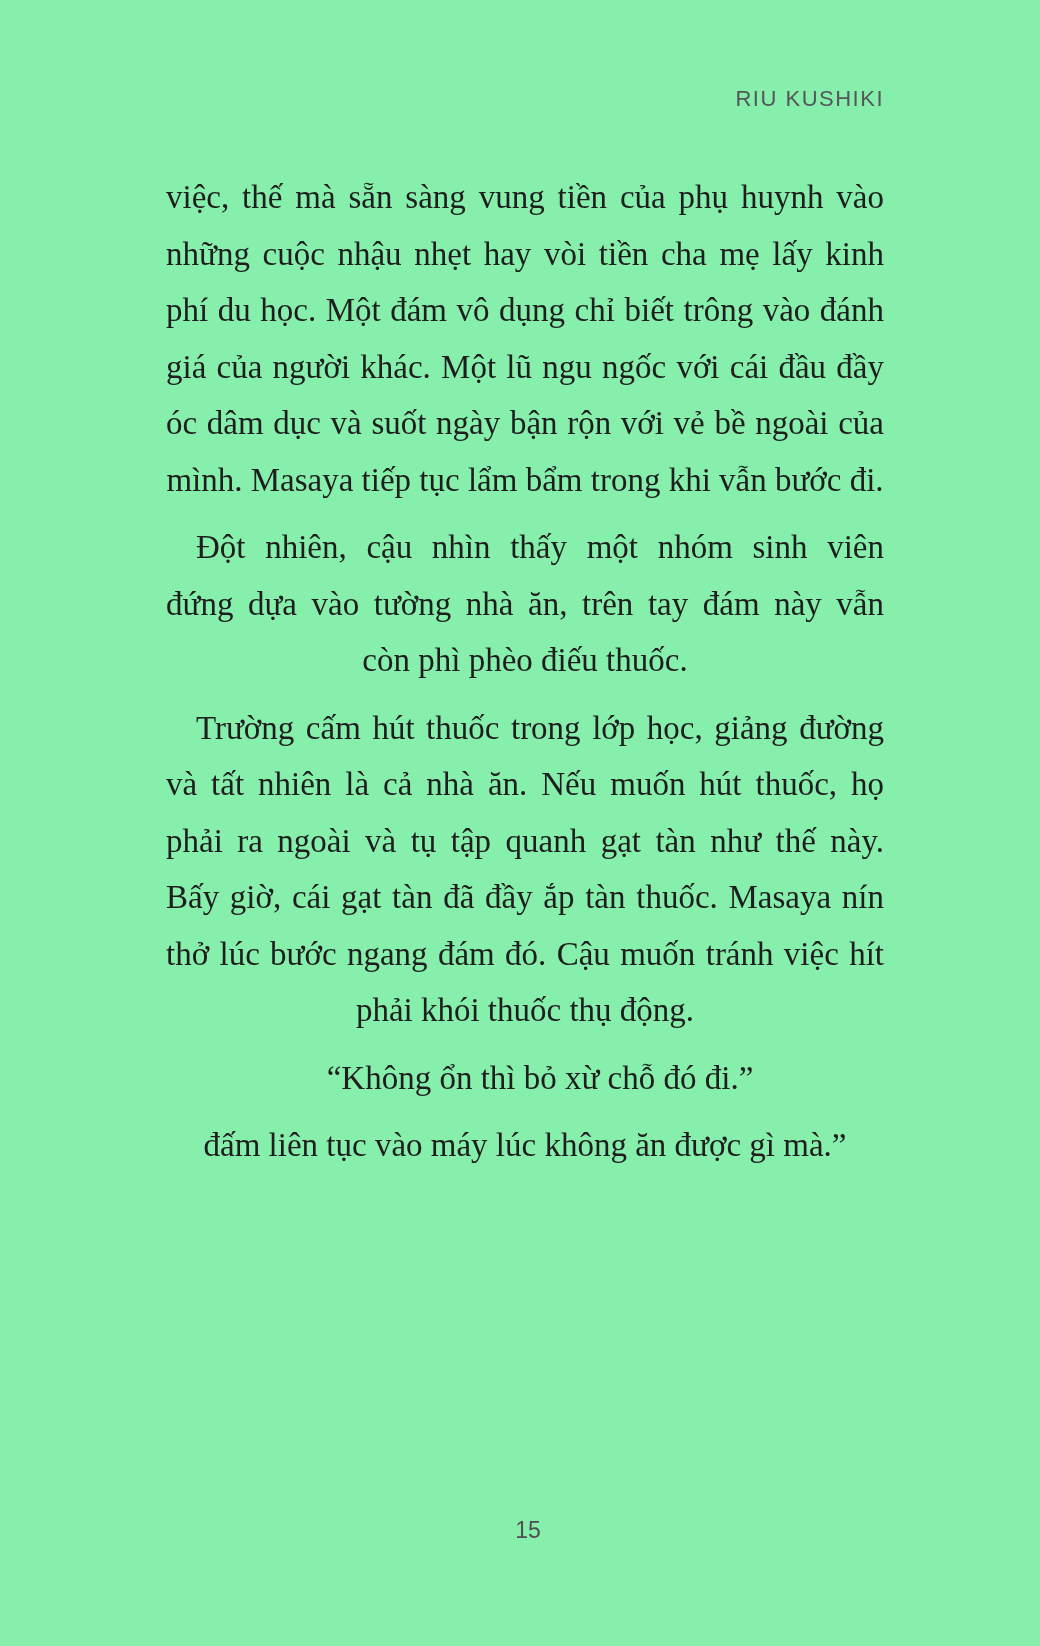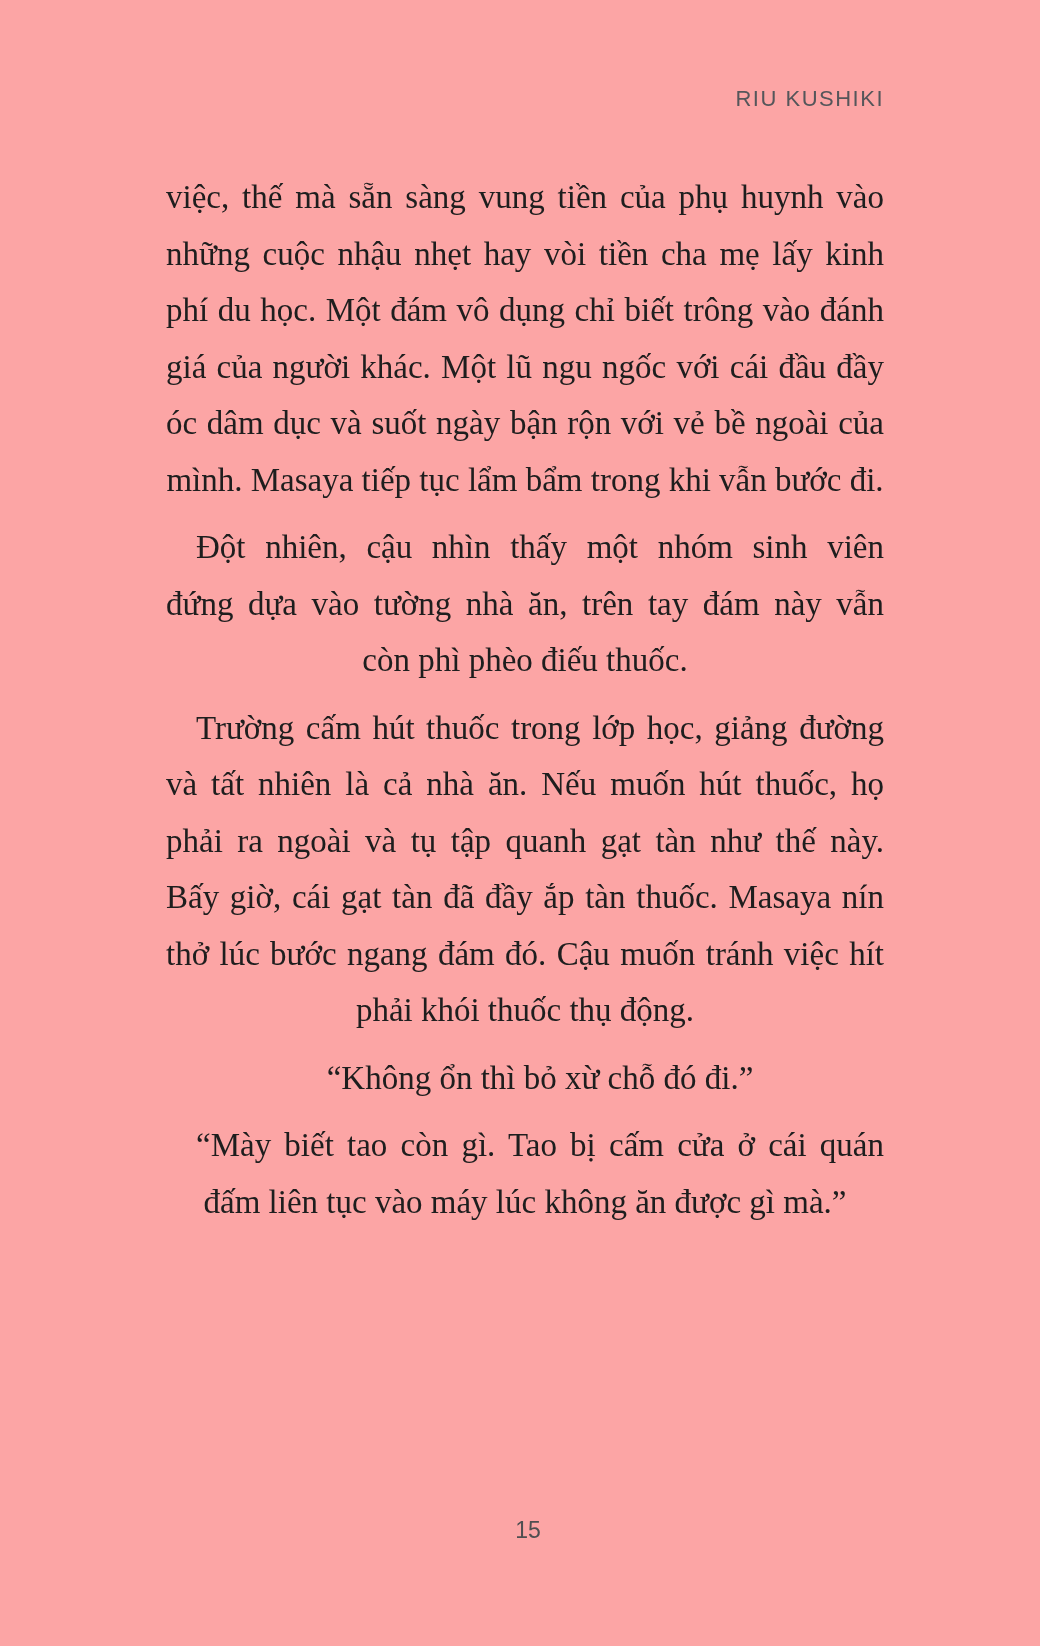--- a/index.html
+++ b/index.html
@@ -4,21 +4,21 @@
 <style>
   html, body {
     margin: 0;
     padding: 0;
     background: #ffffff;
   }
   .page {
     position: relative;
     width: 1040px;
     height: 1646px;
-    background: #fca5a5;
+    background: #86efac;
     overflow: hidden;
     font-family: "Liberation Serif", serif;
   }
   .running-header {
     position: absolute;
     top: 86px;
     left: 166px;
     width: 718px;
     text-align: right;
     font-family: "Liberation Sans", sans-serif;
@@ -89,20 +89,19 @@
         <div class="line">và tất nhiên là cả nhà ăn. Nếu muốn hút thuốc, họ</div>
         <div class="line">phải ra ngoài và tụ tập quanh gạt tàn như thế này.</div>
         <div class="line">Bấy giờ, cái gạt tàn đã đầy ắp tàn thuốc. Masaya nín</div>
         <div class="line">thở lúc bước ngang đám đó. Cậu muốn tránh việc hít</div>
         <div class="line last">phải khói thuốc thụ động.</div>
       </div>
       <div class="paragraph">
         <div class="line last indent">“Không ổn thì bỏ xừ chỗ đó đi.”</div>
       </div>
       <div class="paragraph">
-        <div class="line indent">“Mày biết tao còn gì. Tao bị cấm cửa ở cái quán</div>
         <div class="line last">đấm liên tục vào máy lúc không ăn được gì mà.”</div>
       </div>
     </div>
 
   <div class="page-number">15</div>
 
 </div>
 
 </body></html>

